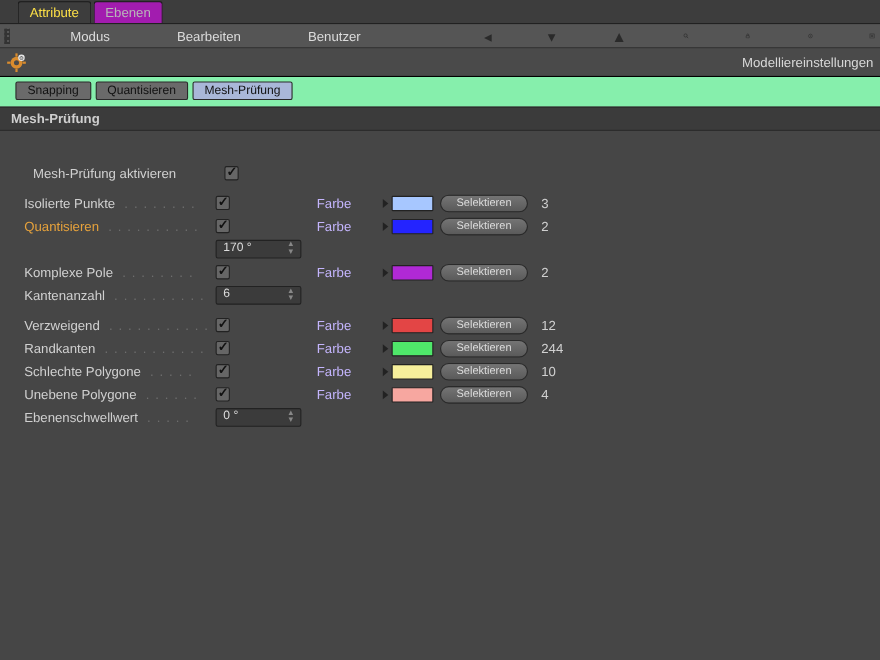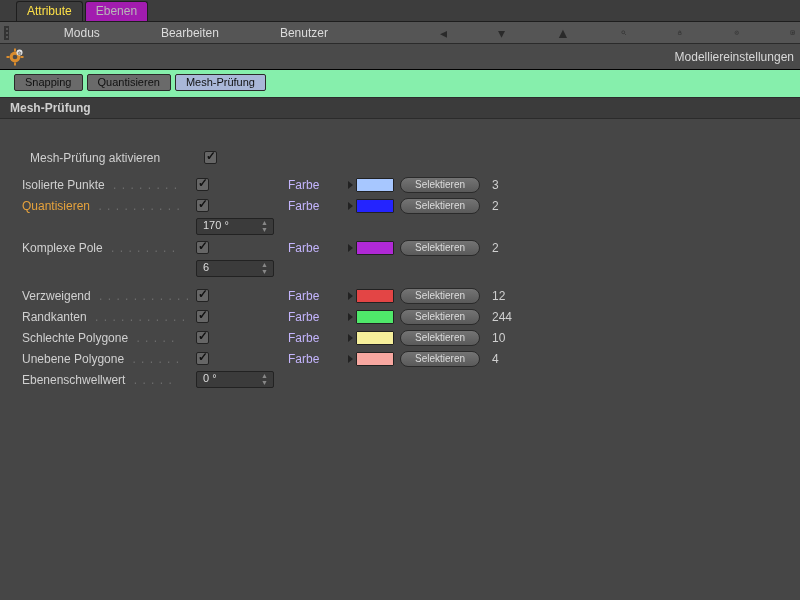--- a/index.html
+++ b/index.html
@@ -253,20 +253,21 @@
     <span class="farbe-label">Farbe</span>
     <span class="swatch-wrap">
         <span class="expander"></span>
         <span class="swatch" style="background:#b029d6"></span>
       </span>
     <span class="pillbtn">Selektieren</span>
     <span class="count">2</span>
   </div>
 
   <div class="row">
+    <span class="label"><span>Kantenanzahl</span><span class="dots"> . . . . . . . . . .</span></span>
     <span class="numfield">
         <span>6</span>
         <span class="num-spin">
           <div>▲</div>
           <div>▼</div>
         </span>
       </span>
   </div>
 
   <div style="height:6px"></div>

